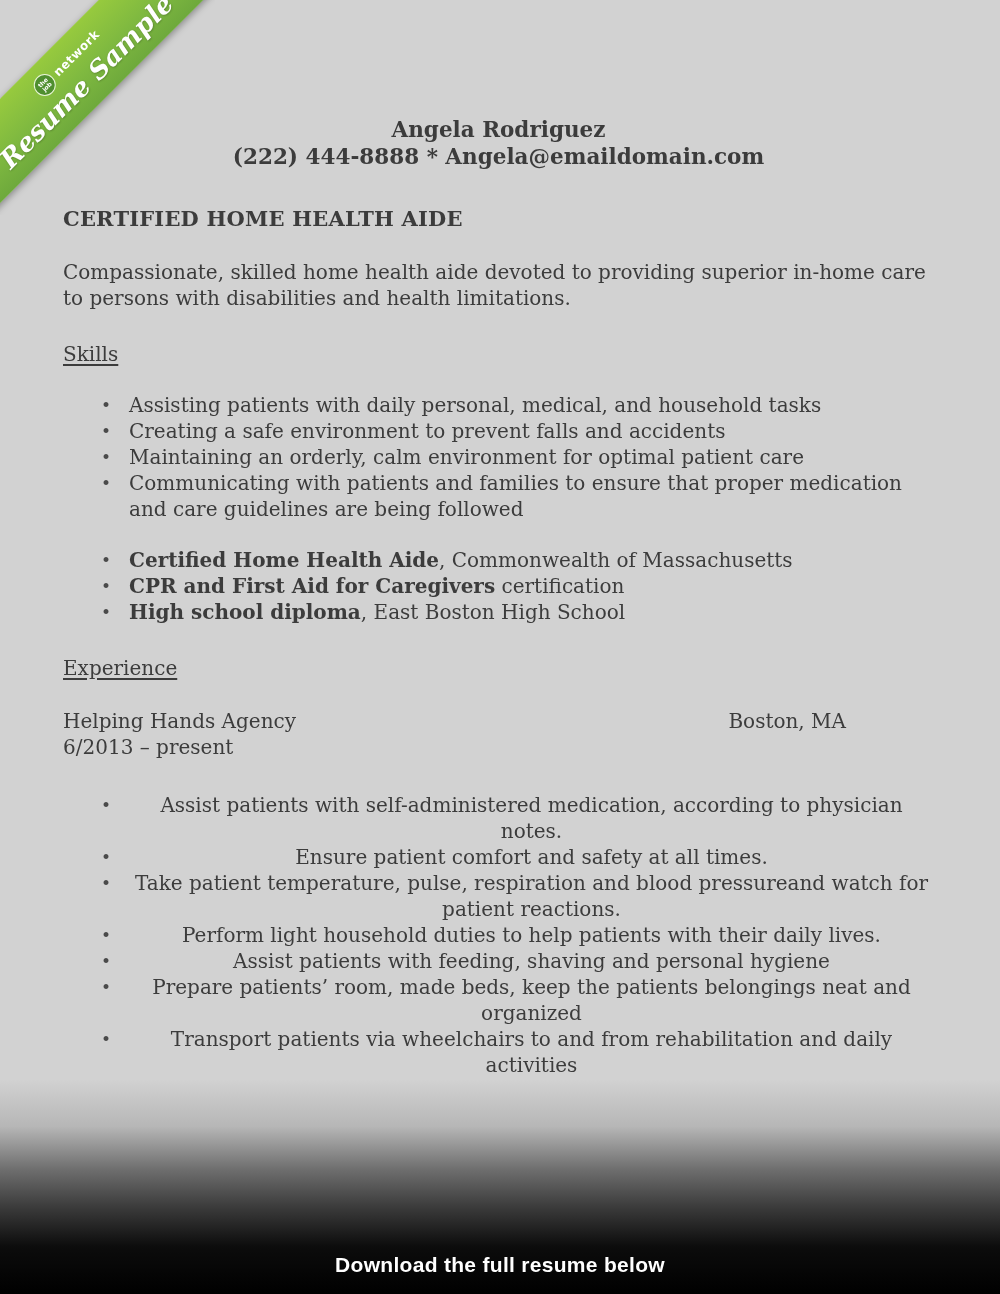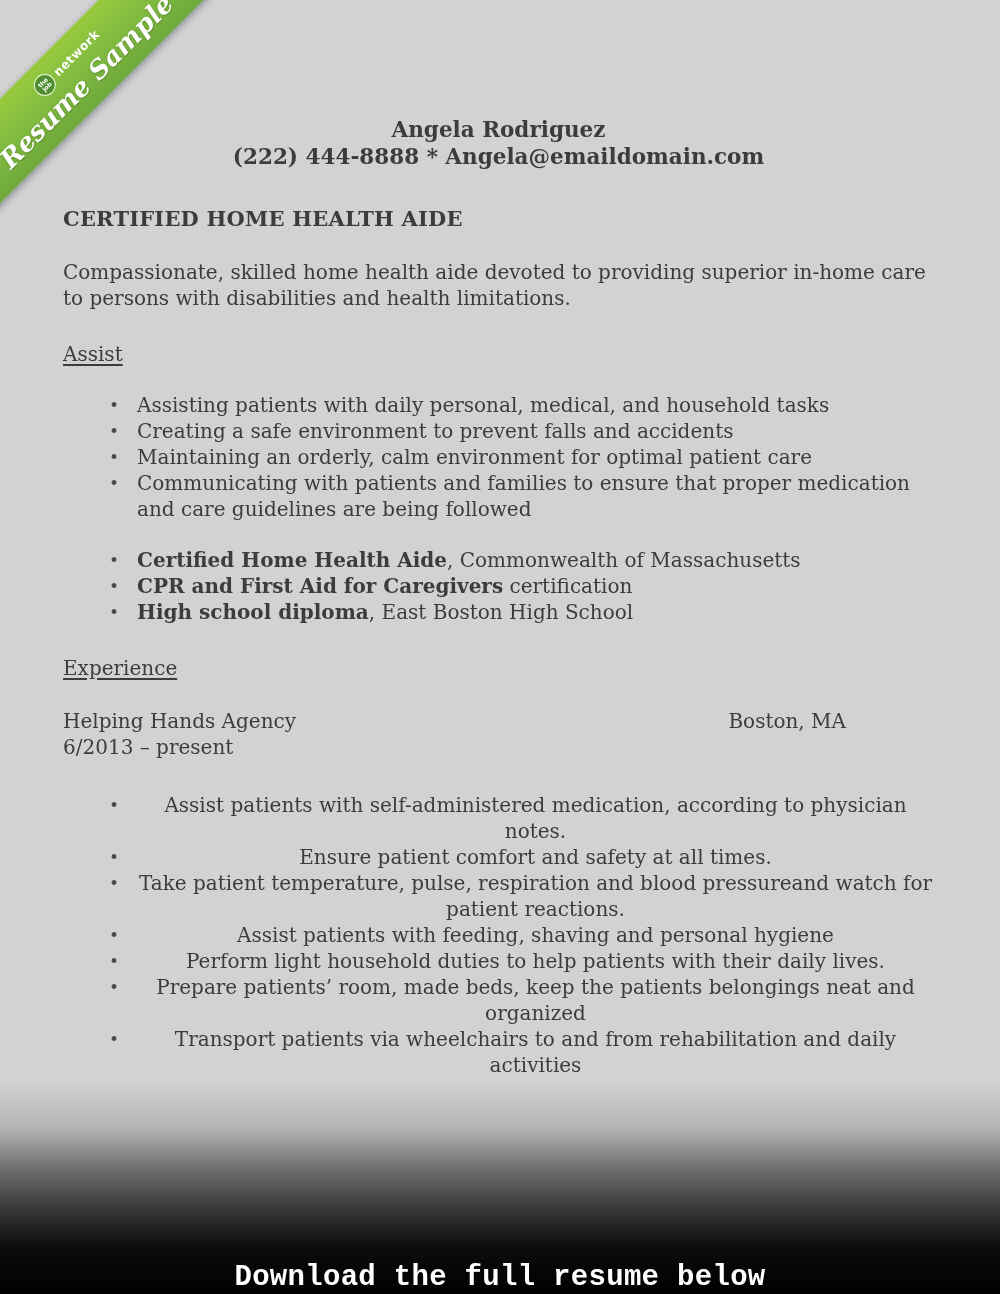--- a/index.html
+++ b/index.html
@@ -66,21 +66,21 @@
   .summary    { margin-top:27px; max-width:880px; }
 
   .section-heading {
     margin-top:30px;
     font-size:20px; font-weight:normal;
     text-decoration:underline;
     text-underline-offset:3px;
   }
 
   ul.blist { margin-top:25px; list-style:none; padding-left:66px; }
-  ul.blist li { position:relative; max-width:810px;margin-left:8px; }
+  ul.blist li { position:relative; max-width:810px; }
   ul.blist li::before {
     content:"•";
     position:absolute; left:-28px; top:0;
     font-size:17px; color:#4a4a4a;
   }
   .b { font-weight:bold; }
 
   .job-row {
     margin-top:27px;
     display:flex; justify-content:space-between; align-items:baseline;
@@ -97,24 +97,25 @@
       rgba(211,211,211,0) 0%,
       rgba(160,160,160,0.55) 22%,
       rgba(105,105,105,0.95) 42%,
       #3a3a3a 60%,
       #0c0c0c 78%,
       #000 100%);
     display:flex; align-items:flex-end; justify-content:center;
     z-index:4;
   }
   .cta {
+    margin-bottom:17px;
     color:#ffffff;
-    font-family:Liberation Mono, monospace;
+    font-family:Liberation Sans, sans-serif;
     font-weight:600;
-    font-size:29px;
+    font-size:21px;
     letter-spacing:0.3px;
   }
 </style>
 </head>
 <body>
 
 <div class="page">
 
   <div class="ribbon-wrap">
     <div class="ribbon">
@@ -133,21 +134,21 @@
 
     <div class="doc-header">
       <div>Angela Rodriguez</div>
       <div>(222) 444-8888 * Angela@emaildomain.com</div>
     </div>
 
     <div class="doc-title">CERTIFIED HOME HEALTH AIDE</div>
 
     <p class="summary">Compassionate, skilled home health aide devoted to providing superior in-home care to persons with disabilities and health limitations.</p>
 
-    <div class="section-heading">Assist</div>
+    <div class="section-heading">Skills</div>
     <ul class="blist">
       <li>Assisting patients with daily personal, medical, and household tasks</li>
       <li>Creating a safe environment to prevent falls and accidents</li>
       <li>Maintaining an orderly, calm environment for optimal patient care</li>
       <li>Communicating with patients and families to ensure that proper medication and care guidelines are being followed</li>
     </ul>
 
     <ul class="blist">
       <li><span class="b">Certified Home Health Aide</span><span>, Commonwealth of Massachusetts</span></li>
       <li><span class="b">CPR and First Aid for Caregivers</span><span> certification</span></li>
@@ -158,22 +159,22 @@
     <div class="job-row">
       <span>Helping Hands Agency</span>
       <span class="job-location">Boston, MA</span>
     </div>
     <div class="job-dates">6/2013 – present</div>
 
     <ul class="blist exp-list">
       <li>Assist patients with self-administered medication, according to physician notes.</li>
       <li>Ensure patient comfort and safety at all times.</li>
       <li>Take patient temperature, pulse, respiration and blood pressureand watch for patient reactions.</li>
+      <li>Perform light household duties to help patients with their daily lives.</li>
       <li>Assist patients with feeding, shaving and personal hygiene</li>
-      <li>Perform light household duties to help patients with their daily lives.</li>
       <li>Prepare patients’ room, made beds, keep the patients belongings neat and organized</li>
       <li>Transport patients via wheelchairs to and from rehabilitation and daily activities</li>
     </ul>
 
   </div>
 
   <div class="footer">
     <div class="cta">Download the full resume below</div>
   </div>
 

